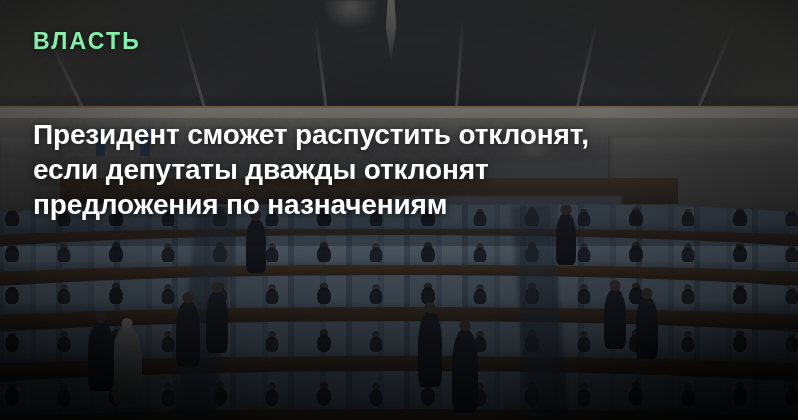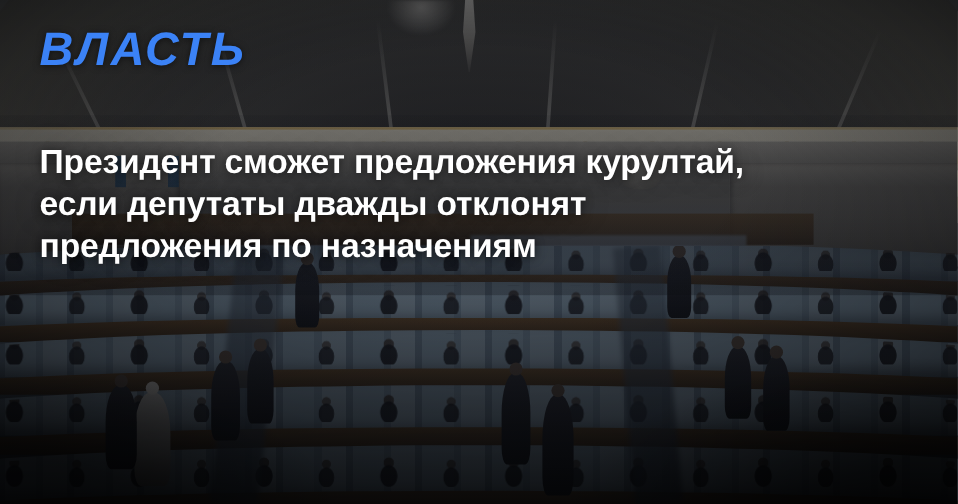--- a/index.html
+++ b/index.html
@@ -231,28 +231,27 @@
   }
   
   .text-scrim{
     position:absolute;left:0;right:0;top:96px;height:150px;
     background:linear-gradient(180deg,rgba(12,14,20,.10),rgba(12,14,20,.42) 40%,rgba(12,14,20,.30));
   }
 
   
   .logo{
     position:absolute;left:33px;top:26px;
-    color:#3b82f6;
-    font-size:39px;line-height:31px;
+    color:#86efac;
+    font-size:23px;line-height:31px;
     font-weight:700;
     letter-spacing:2.2px;
     text-transform:uppercase;
     text-shadow:0 1px 6px rgba(0,0,0,.55);
     white-space:nowrap;
-    font-style:italic;
   }
   .headline{
     position:absolute;left:33px;top:117px;right:40px;
     margin:0;
     color:#ffffff;
     font-size:28px;
     line-height:35px;
     font-weight:700;
     letter-spacing:-.15px;
     text-shadow:0 1px 7px rgba(0,0,0,.6), 0 0 22px rgba(0,0,0,.35);
@@ -365,17 +364,17 @@
         </div>
     </div>
 
     <div class="tone"></div>
     <div class="text-scrim"></div>
     <div class="vignette"></div>
   </div>
 
   <div class="logo">ВЛАСТЬ</div>
 
-  <h1 class="headline">Президент сможет предложения курултай,
+  <h1 class="headline">Президент сможет распустить отклонят,
 если депутаты дважды отклонят
 предложения по назначениям</h1>
 
 </div>
 
 </body></html>

